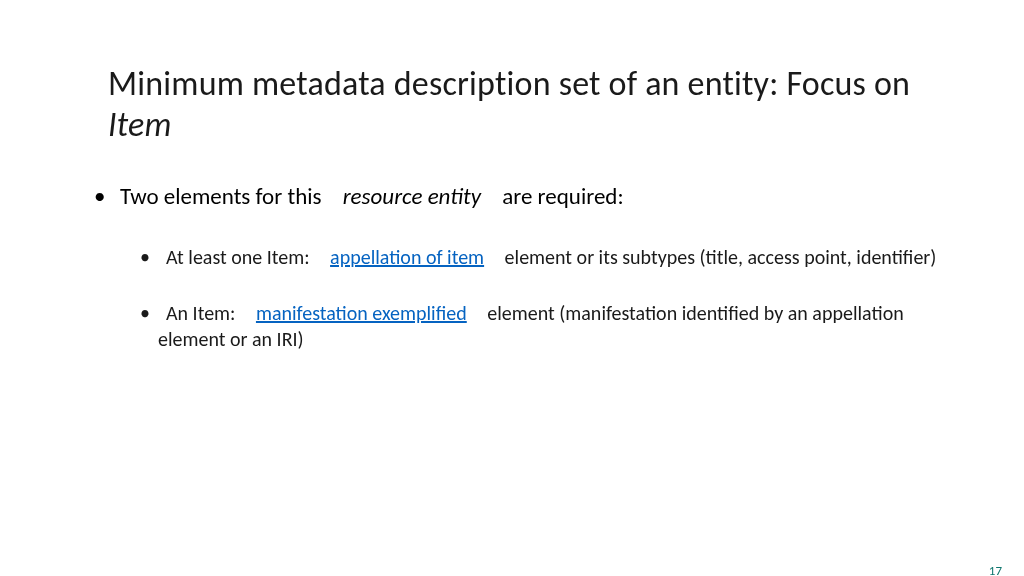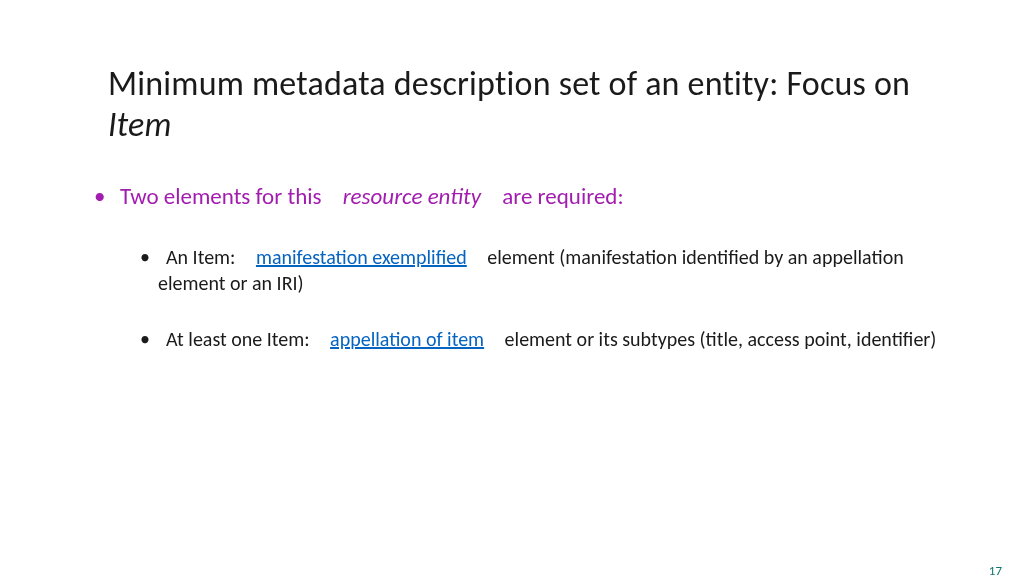--- a/index.html
+++ b/index.html
@@ -27,21 +27,21 @@
       color: #1a1a1a;
       line-height: 1.2;
       margin-bottom: 36px;
       letter-spacing: 0.2px;
     }
     .title .italic {
       font-style: italic;
     }
     .intro {
       font-size: 23px;
-      color: #a21caf;
+      color: #000000;
       margin-left: 2px;
       margin-bottom: 34px;
       position: relative;
       padding-left: 18px;
     }
     .intro::before {
       content: "•";
       position: absolute;
       left: 0;
       top: 0;
@@ -85,21 +85,21 @@
 <div class="slide">
   <h1 class="title">
     <span>Minimum metadata description set of an entity: Focus on </span><span class="italic">Item</span>
   </h1>
 
   <div class="intro">
     <span>Two elements for this </span><span class="italic">resource entity</span><span> are required:</span>
   </div>
 
   <div class="subitem">
-    <span>An Item: </span><span class="link">manifestation exemplified</span><span> element (manifestation identified by an appellation element or an IRI)</span>
+    <span>At least one Item: </span><span class="link">appellation of item</span><span> element or its subtypes (title, access point, identifier)</span>
   </div>
 
   <div class="subitem">
-    <span>At least one Item: </span><span class="link">appellation of item</span><span> element or its subtypes (title, access point, identifier)</span>
+    <span>An Item: </span><span class="link">manifestation exemplified</span><span> element (manifestation identified by an appellation element or an IRI)</span>
   </div>
 
   <div class="page-number">17</div>
 </div>
 
 </body></html>

